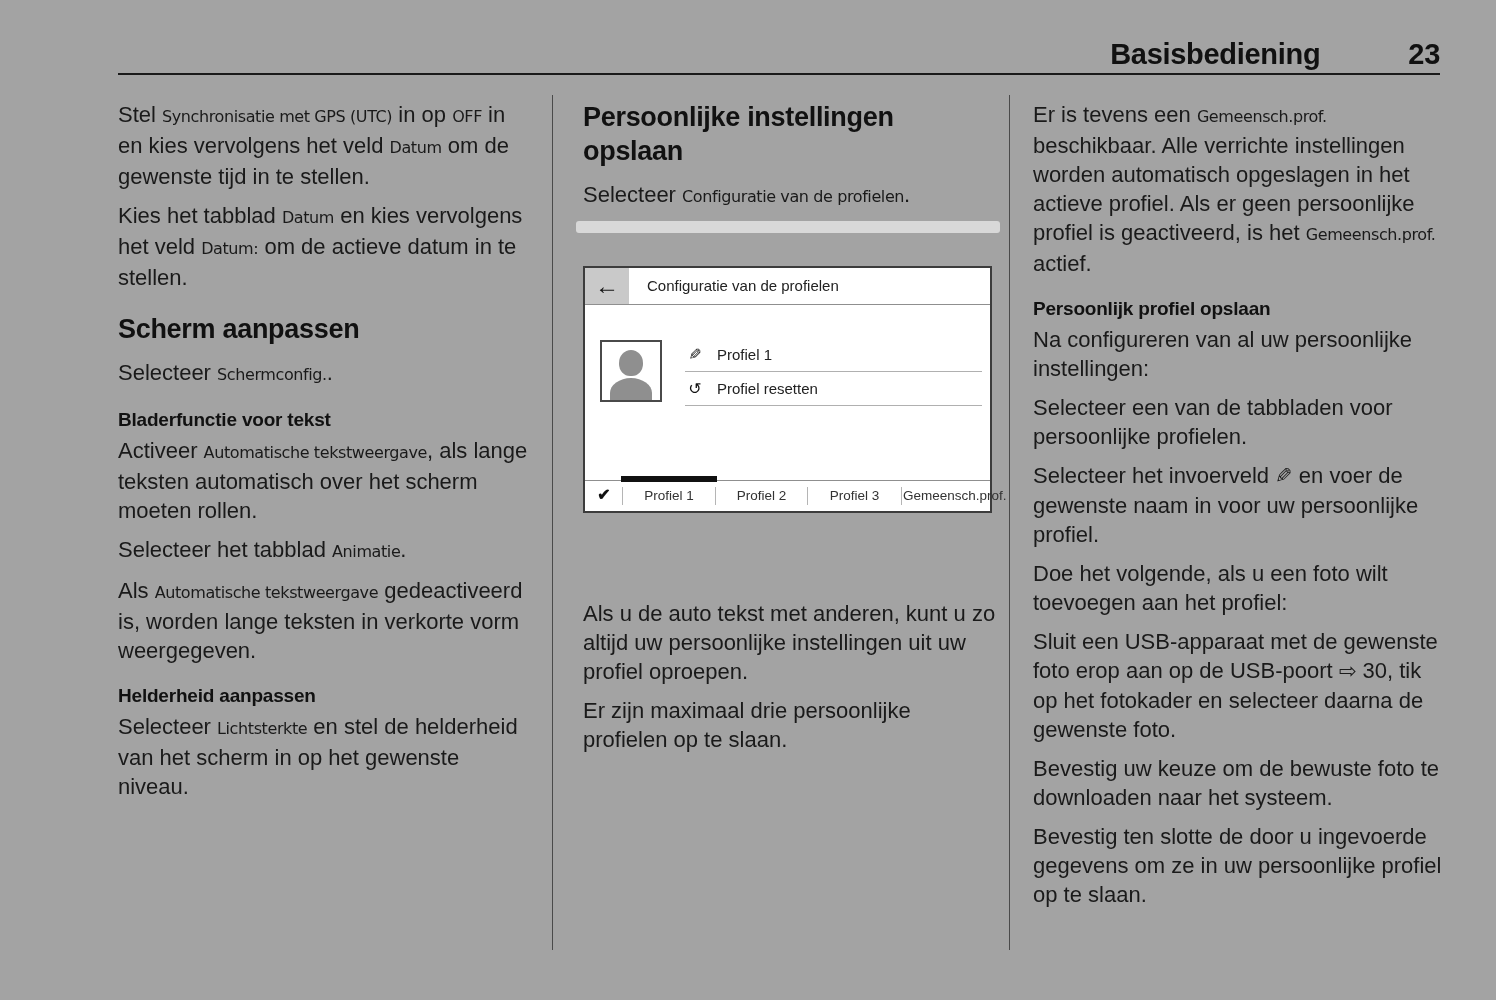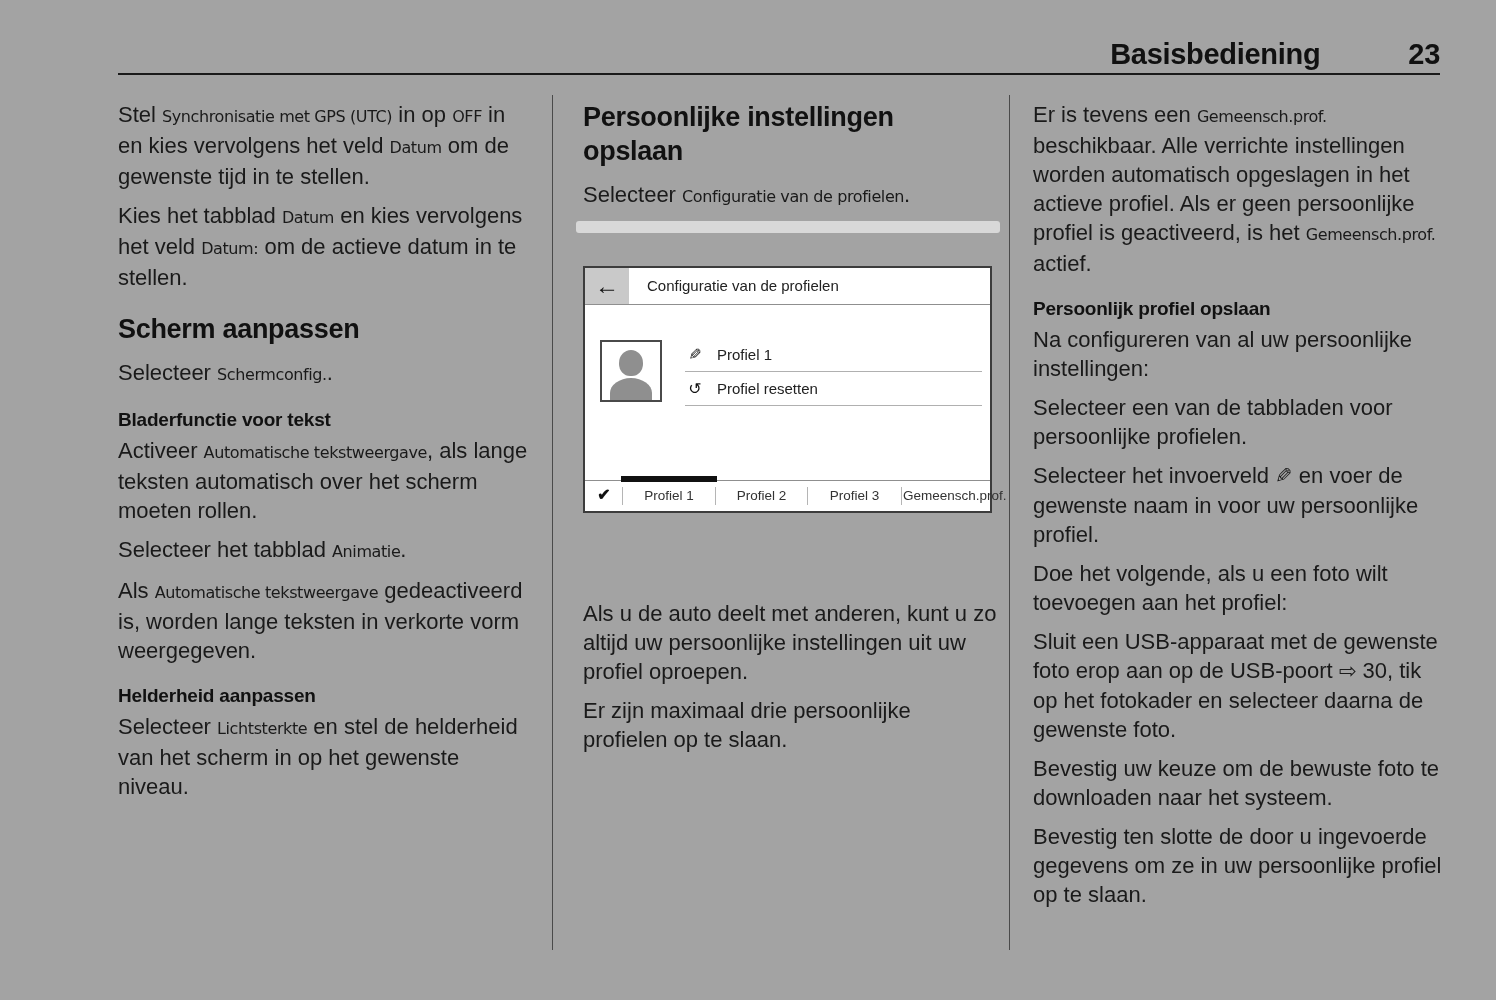--- a/index.html
+++ b/index.html
@@ -121,21 +121,21 @@
           <span class="tabsep ts2"></span>
           <span class="tab tab2">Profiel 2</span>
           <span class="tabsep ts3"></span>
           <span class="tab tab3">Profiel 3</span>
           <span class="tabsep ts4"></span>
           <span class="tab tab4">Gemeensch.prof.</span>
         </div>
       </div>
     </div>
 
-    <p class="body"><span>Als u de auto deelt met anderen, kunt u zo altijd uw persoonlijke instellingen uit uw profiel oproepen.</span></p>
+    <p class="body"><span>Als u de auto tekst met anderen, kunt u zo altijd uw persoonlijke instellingen uit uw profiel oproepen.</span></p>
     <p class="body"><span>Er zijn maximaal drie persoonlijke profielen op te slaan.</span></p>
   </div>
 
   <div class="col col3">
     <p class="body"><span>Er is tevens een </span><span class="ui">Gemeensch.prof.</span><span> beschikbaar. Alle verrichte instellingen worden automatisch opgeslagen in het actieve profiel. Als er geen persoonlijke profiel is geactiveerd, is het </span><span class="ui">Gemeensch.prof.</span><span> actief.</span></p>
     <h3 class="sub">Persoonlijk profiel opslaan</h3>
     <p class="body"><span>Na configureren van al uw persoonlijke instellingen:</span></p>
     <p class="body"><span>Selecteer een van de tabbladen voor persoonlijke profielen.</span></p>
     <p class="body"><span>Selecteer het invoerveld </span><span class="icon-pencil">✎</span><span> en voer de gewenste naam in voor uw persoonlijke profiel.</span></p>
     <p class="body"><span>Doe het volgende, als u een foto wilt toevoegen aan het profiel:</span></p>

